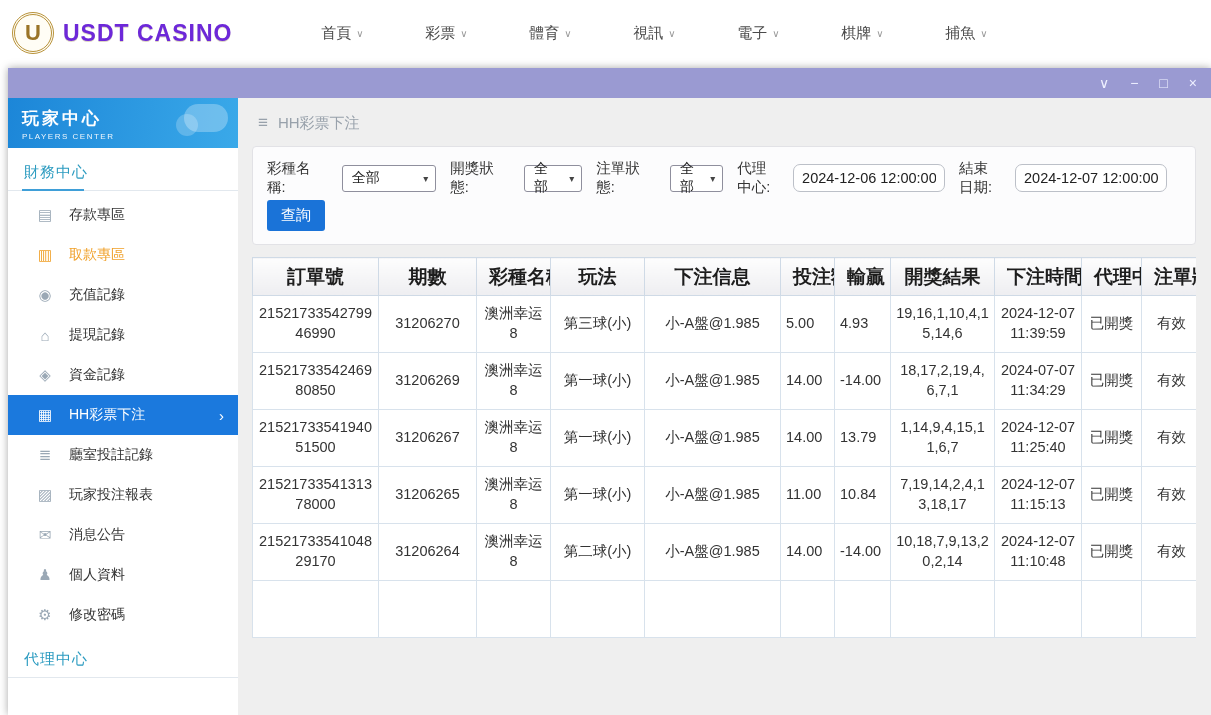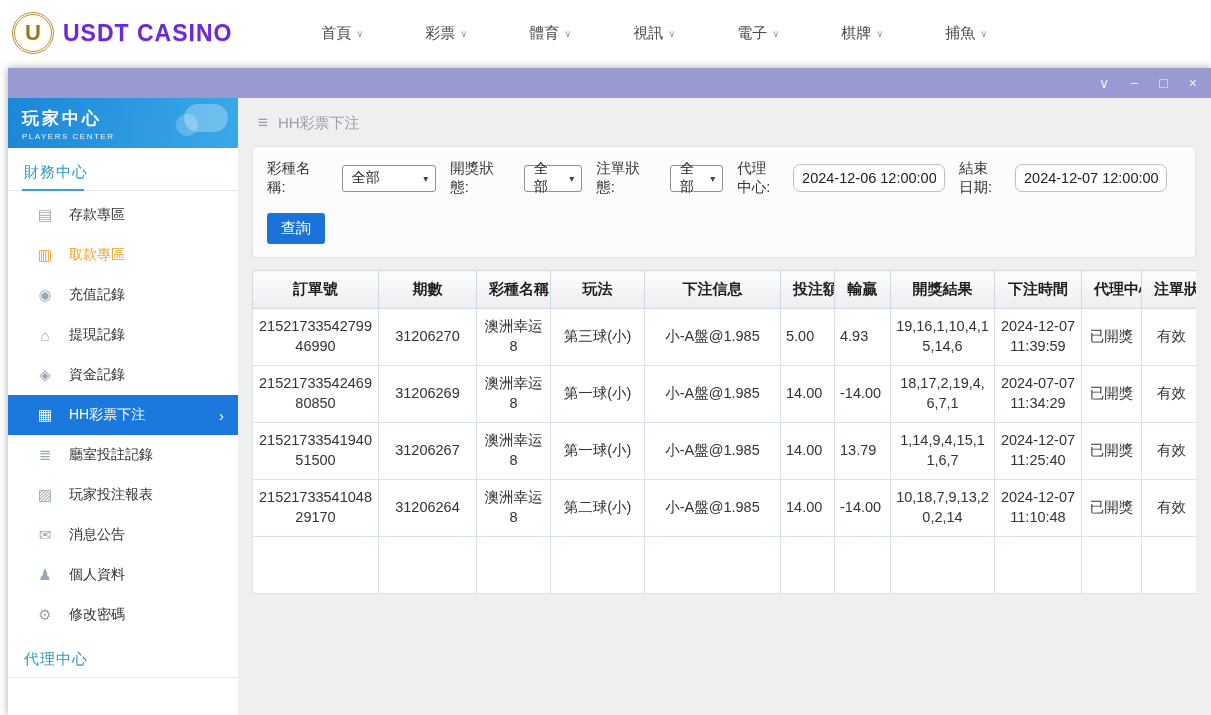--- a/index.html
+++ b/index.html
@@ -62,27 +62,27 @@
   .select { height:27px; border:1px solid #8f8f9d; border-radius:3px; background:#fff;
     display:inline-flex; align-items:center; justify-content:space-between;
     padding:0 7px 0 9px; font-size:14px; cursor:pointer; color:#222; }
   .sel-lottery { width:108px; }
   .sel-draw { width:66px; }
   .sel-bet { width:60px; }
   .select .arrow { color:#444; font-size:10px; margin-left:8px; }
   .date-input { height:28px; border:1px solid #bcc0c8; border-radius:7px; padding:0 8px;
     font-size:14.5px; width:152px; color:#222; background:#fff;
     font-family:"Liberation Sans","DejaVu Sans",sans-serif; }
-  .search-btn { margin-top:16px; background:#1a73d8; color:#fff; border:none;
+  .search-btn { margin-top:3px; background:#1a73d8; color:#fff; border:none;
     border-radius:3px; height:31px; width:58px; font-size:15px; cursor:pointer;
     font-family:inherit; }
 
   .table-wrap { margin:12px 15px 0 14px; flex:1; overflow:hidden; }
   table { width:100%; border-collapse:collapse; table-layout:fixed; background:#fff; }
-  th { background:linear-gradient(#fdfdfd,#eeeef1); font-weight:bold; font-size:15px;
+  th { background:linear-gradient(#fdfdfd,#eeeef1); font-weight:bold; font-size:19px;
     color:#1d1d1d; height:38px; border:1px solid #cfdae6; white-space:nowrap;
     overflow:hidden; padding:0 12px; }
   td { border:1px solid #d8e2ec; font-size:14.5px; color:#333; text-align:center;
     height:57px; padding:3px 5px; word-break:break-all; line-height:1.35;
     vertical-align:middle; }
   td.num { text-align:left; padding-right:7px; word-break:normal; }
 </style>
 </head>
 <body>
 
@@ -288,20 +288,33 @@
                 <td>小-A盤@1.985</td>
                 <td class="num">14.00</td>
                 <td class="num">13.79</td>
                 <td>1,14,9,4,15,11,6,7</td>
                 <td>2024-12-07 11:25:40</td>
                 <td>已開獎</td>
                 <td>有效</td>
               </tr>
 
 
+              <tr>
+                <td>2152173354131378000</td>
+                <td>31206265</td>
+                <td>澳洲幸运8</td>
+                <td>第一球(小)</td>
+                <td>小-A盤@1.985</td>
+                <td class="num">11.00</td>
+                <td class="num">10.84</td>
+                <td>7,19,14,2,4,13,18,17</td>
+                <td>2024-12-07 11:15:13</td>
+                <td>已開獎</td>
+                <td>有效</td>
+              </tr>
 
               <tr>
                 <td>2152173354104829170</td>
                 <td>31206264</td>
                 <td>澳洲幸运8</td>
                 <td>第二球(小)</td>
                 <td>小-A盤@1.985</td>
                 <td class="num">14.00</td>
                 <td class="num">-14.00</td>
                 <td>10,18,7,9,13,20,2,14</td>

